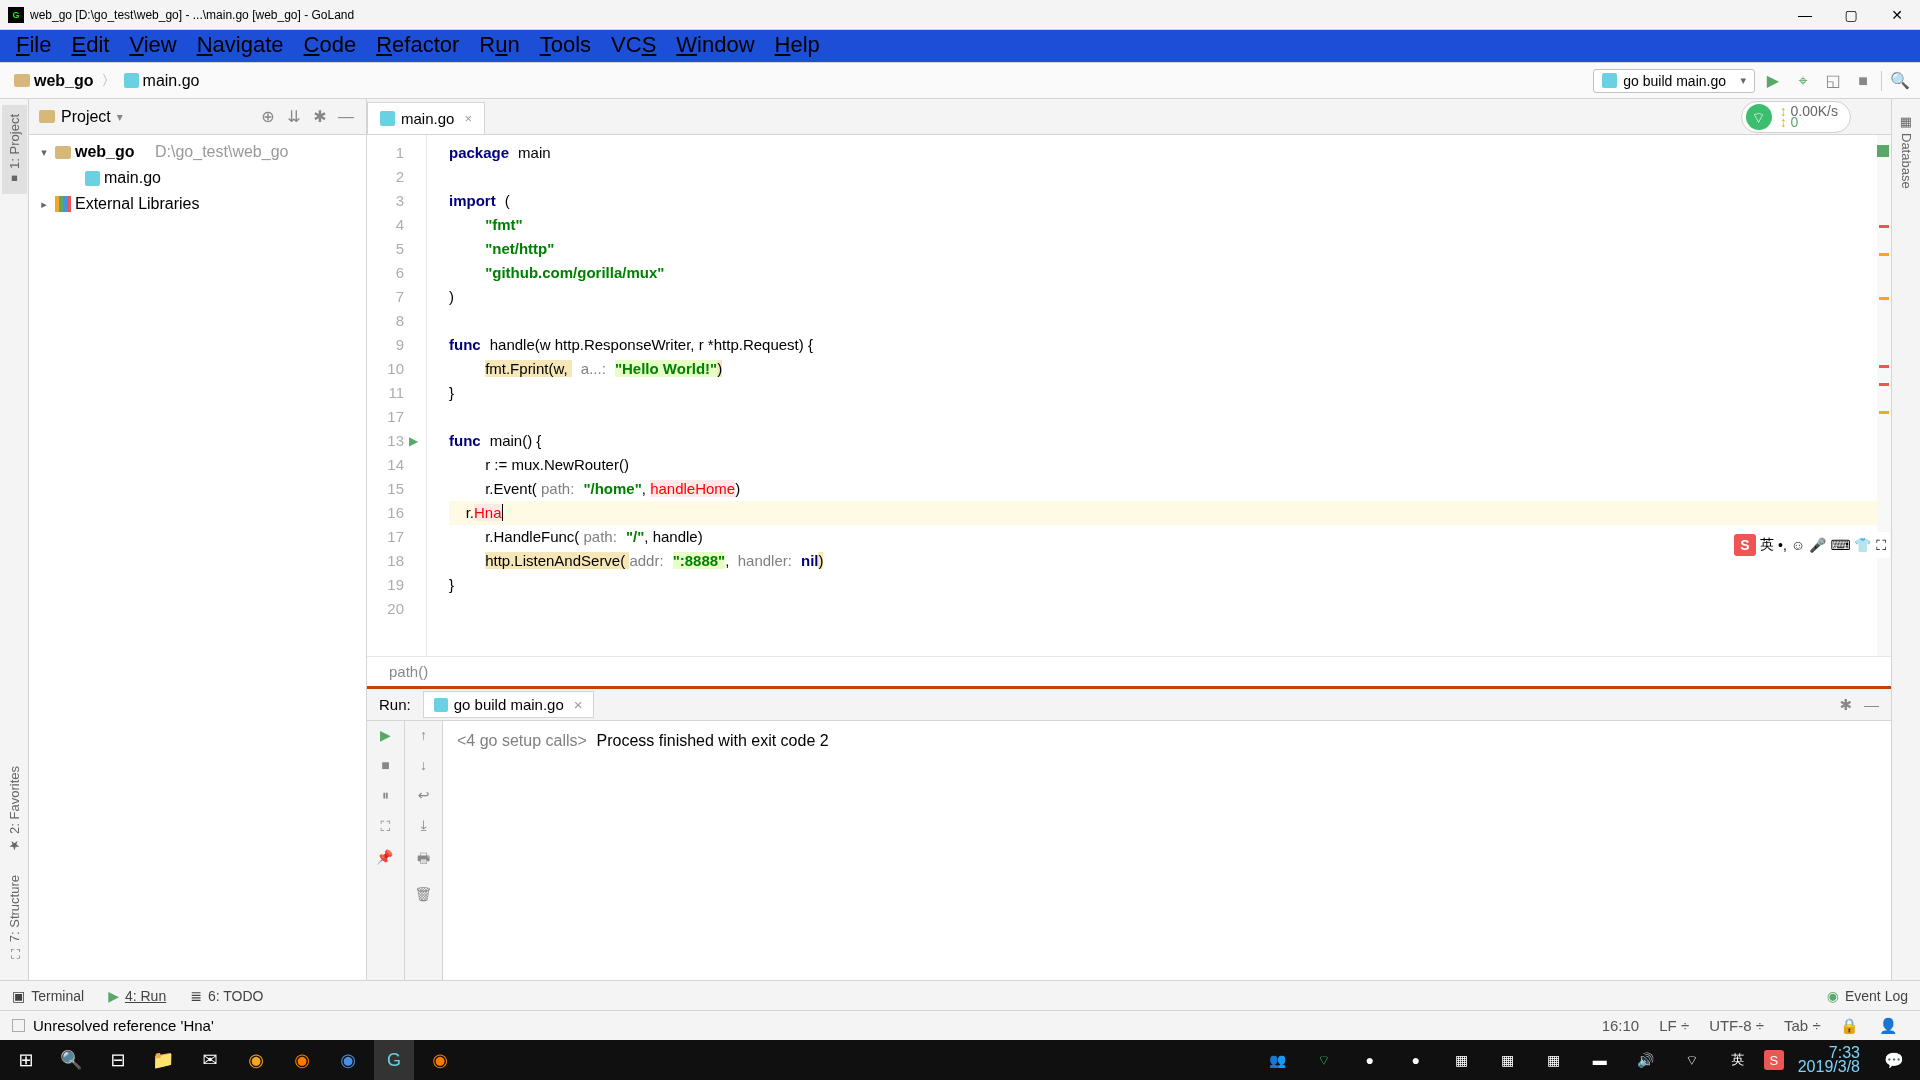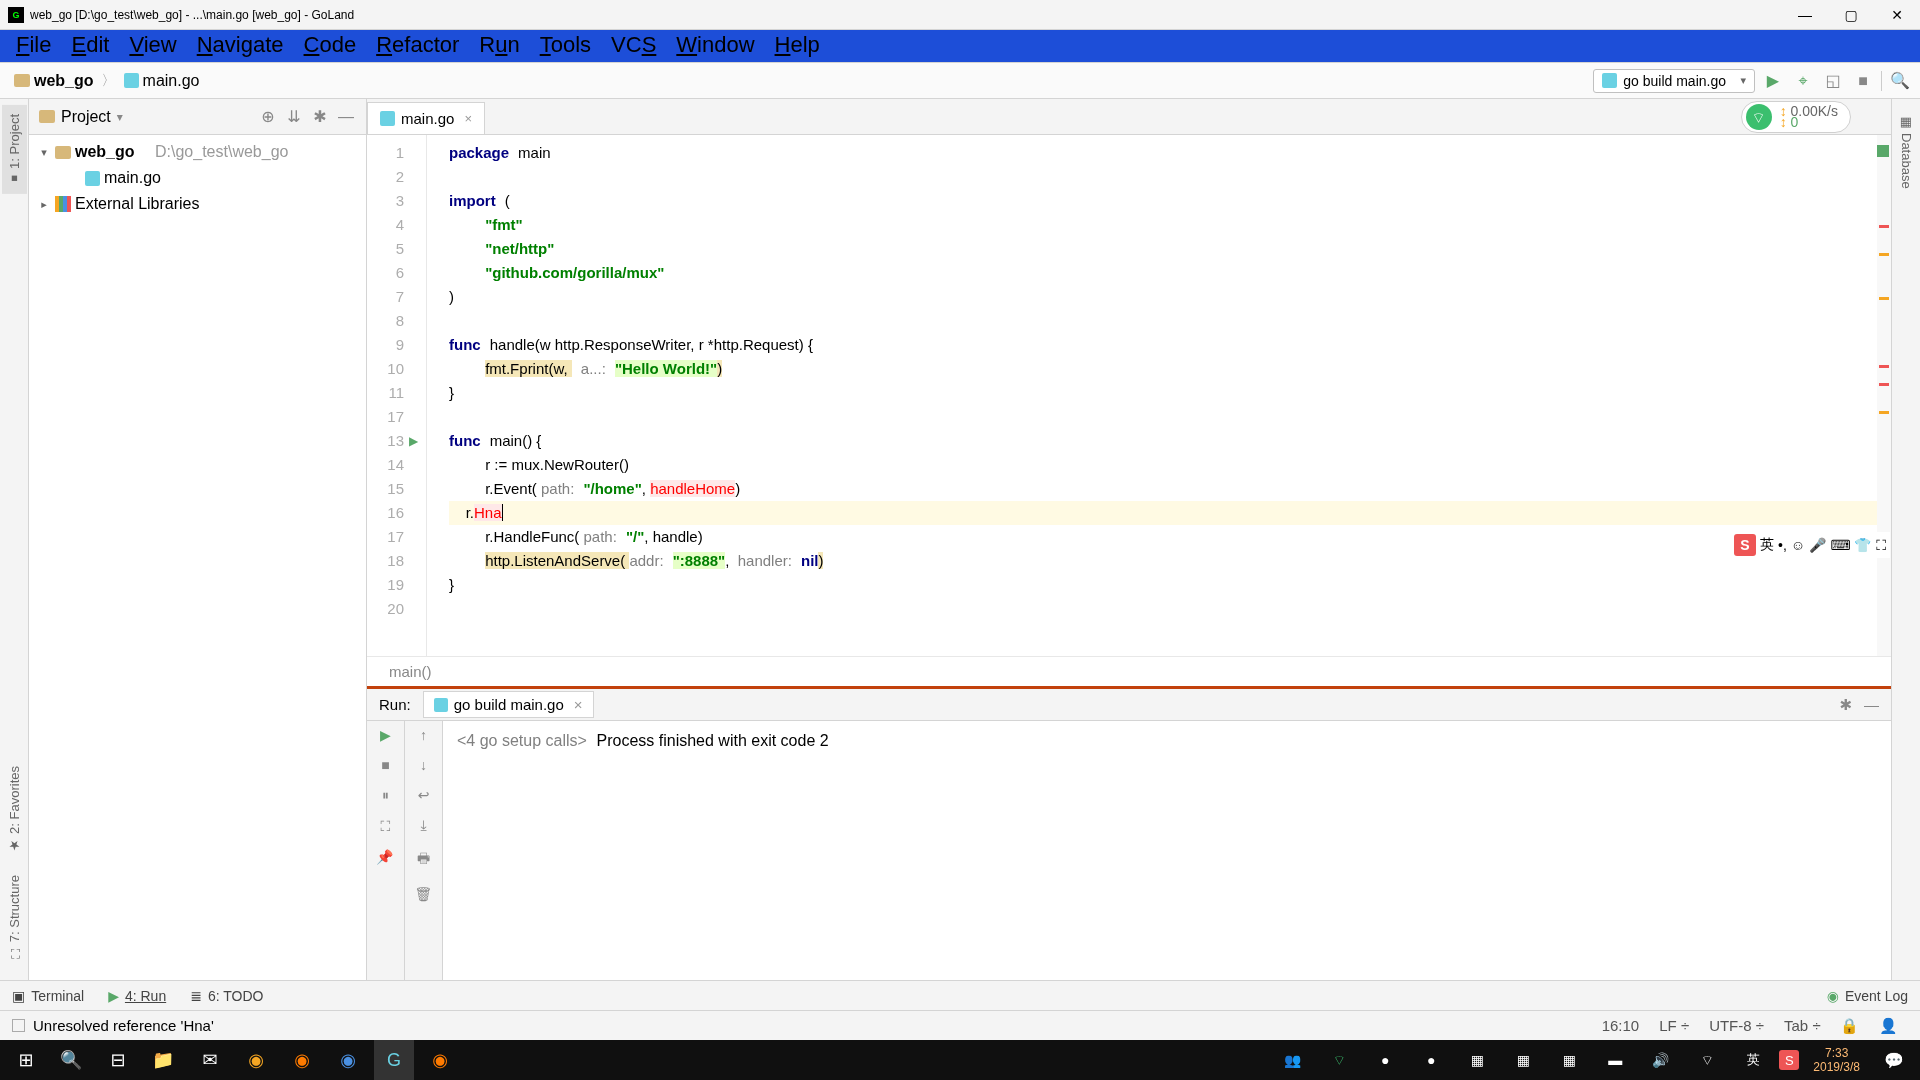--- a/index.html
+++ b/index.html
@@ -77,21 +77,21 @@
 .console .fold { color:#808080; }
 .bottom-tool-row { height:30px; background:#f4f4f4; border-top:1px solid #d4d4d4; display:flex; align-items:center; padding:0 12px; gap:24px; font-size:14px; }
 .bottom-tool-row .titem { display:flex; align-items:center; gap:6px; color:#444; }
 .bottom-tool-row .spacer { flex:1; }
 .statusbar { height:30px; background:#f4f4f4; border-top:1px solid #d4d4d4; display:flex; align-items:center; padding:0 12px; font-size:15px; }
 .statusbar .spacer { flex:1; }
 .statusbar .cell { padding:0 10px; color:#555; }
 .taskbar { height:40px; background:#101010; display:flex; align-items:center; padding:0 6px; gap:6px; }
 .taskbar .tb-icon { width:40px; height:40px; display:flex; align-items:center; justify-content:center; color:#fff; font-size:18px; }
 .taskbar .spacer { flex:1; }
-.taskbar .clock { color:#fdba74; font-size:12px; text-align:center; line-height:14px; padding:0 8px; }
+.taskbar .clock { color:#7dd3fc; font-size:16px; text-align:right; line-height:14px; padding:0 8px; }
 .ime-bar { position:absolute; right:30px; top:532px; background:#fff; display:flex; align-items:center; gap:4px; padding:2px 4px; font-size:14px; }
 .ime-bar .s { width:22px; height:22px; background:#e55; color:#fff; display:flex; align-items:center; justify-content:center; font-weight:bold; border-radius:3px; }
 .error-stripe { position:absolute; right:0; top:0; width:14px; height:100%; background:#f8f8f8; }
 .error-stripe .mark { position:absolute; right:2px; width:10px; height:3px; }
 </style>
 </head>
 <body>
 
 <div class="titlebar">
   <span class="app-icon">G</span>
@@ -251,21 +251,21 @@
         <div class="mark" style="top:10px;background:#59a869;width:12px;height:12px;"></div>
         <div class="mark" style="top:90px;background:#e55"></div>
         <div class="mark" style="top:118px;background:#f5a623"></div>
         <div class="mark" style="top:162px;background:#f5a623"></div>
         <div class="mark" style="top:230px;background:#e55"></div>
         <div class="mark" style="top:248px;background:#e55"></div>
         <div class="mark" style="top:276px;background:#f5a623"></div>
       </div>
     </div>
     <div class="breadcrumb-bar">
-      <span>main()</span>
+      <span>path()</span>
     </div>
 
     <div class="run-panel">
       <div class="run-header">
         <span>Run:</span>
         <div class="rtab">
           <span class="go-icon"></span>
           <span>go build main.go</span>
           <span class="close">×</span>
         </div>

